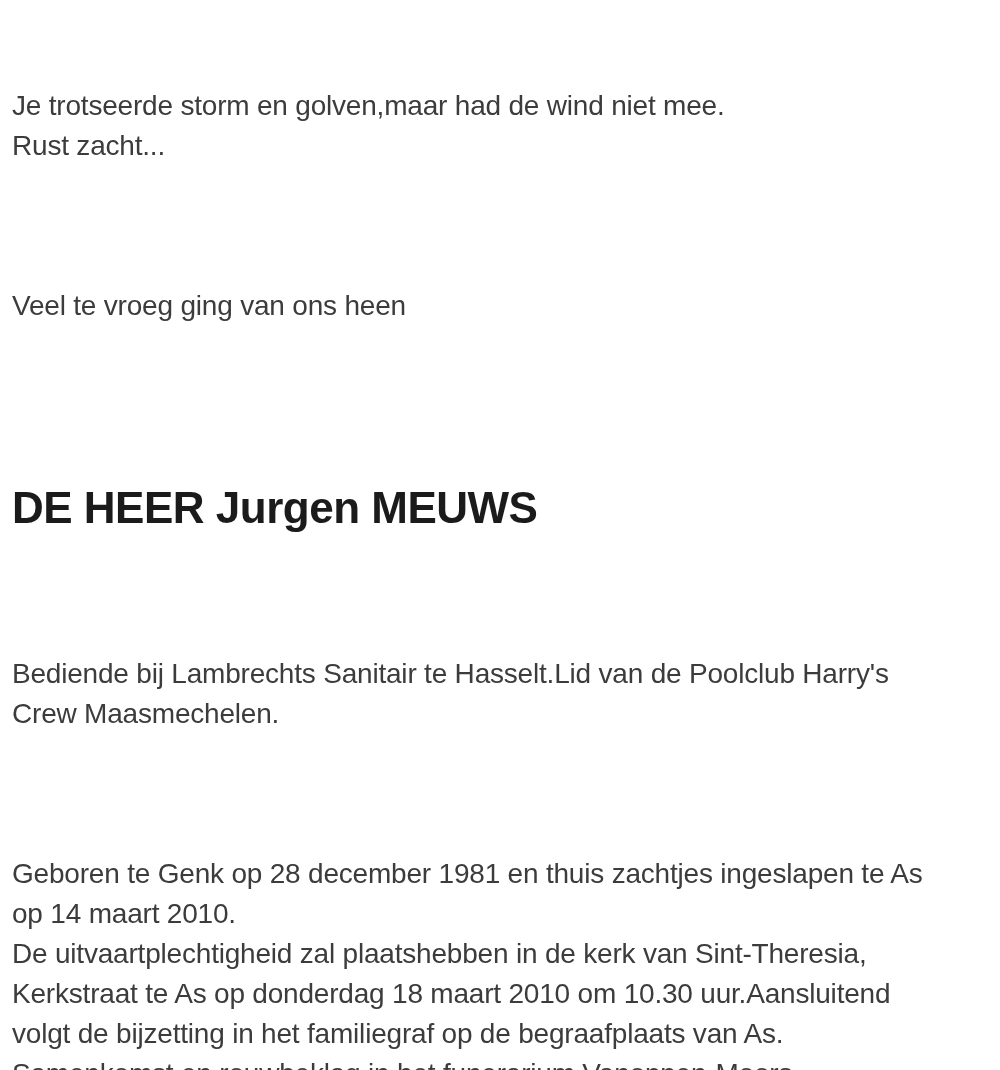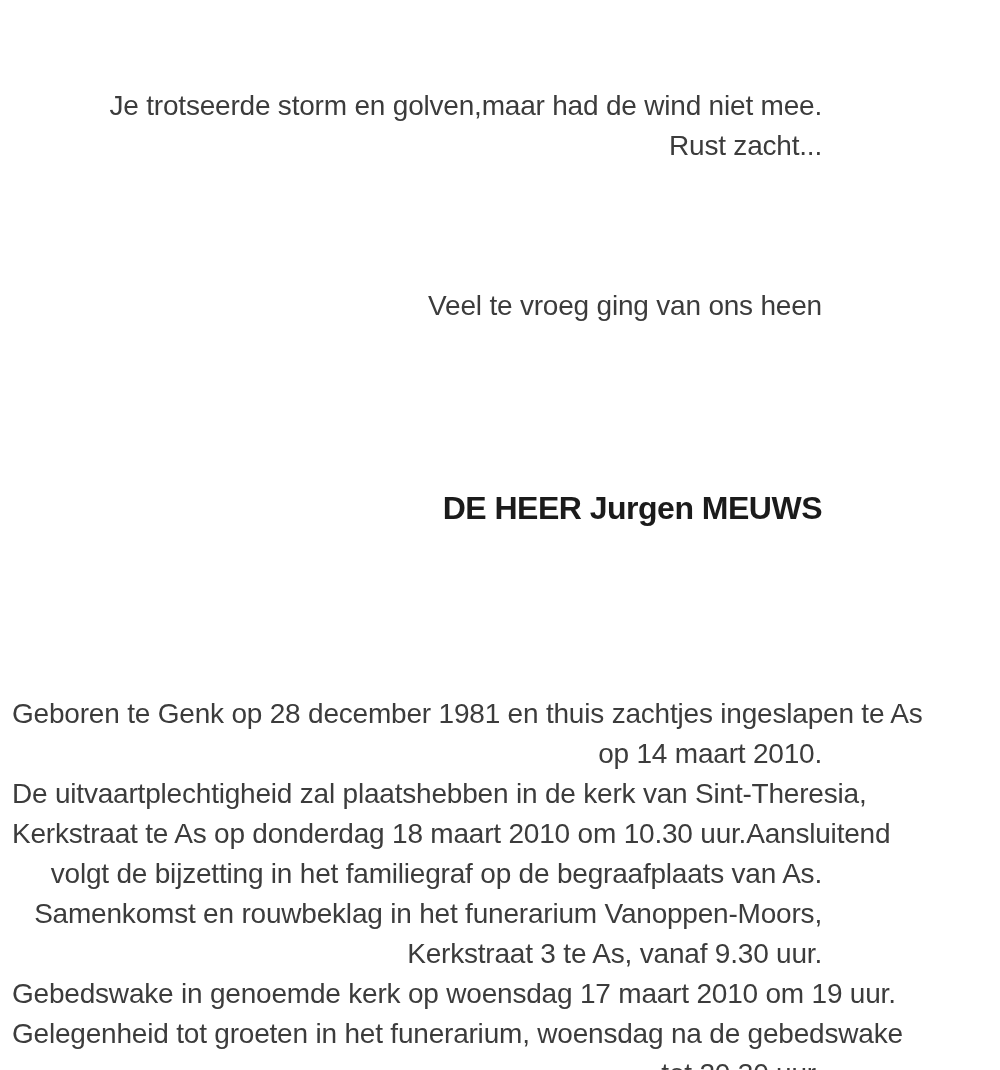--- a/index.html
+++ b/index.html
@@ -14,44 +14,45 @@
   .doc {
     padding: 6px 0 0 12px;
     width: 822px;
     height: 1070px;
     white-space: pre;            
     color: #3c3c3c;
     font-size: 28px;
     line-height: 40px;
     font-weight: 300;
     letter-spacing: -0.2px;
-    text-align: right;
   }
   .block { margin: 0; }
   .gap-top { }
   .deceased-name {
-    font-size: 32px;
+    font-size: 44px;
     line-height: 52px;
     font-weight: 700;
     color: #1b1b1b;
     margin-top: 36px;
     letter-spacing: -0.5px;
   }
 </style>
 </head>
 <body>
 
 <div class="doc">
   <div class="block">Je trotseerde storm en golven,maar had de wind niet mee.
 Rust zacht...</div>
 
   <div class="block gap-top">Veel te vroeg ging van ons heen</div>
 
   <div class="block deceased-name">DE HEER Jurgen MEUWS</div>
 
+  <div class="block">Bediende bij Lambrechts Sanitair te Hasselt.Lid van de Poolclub Harry's
+Crew Maasmechelen.</div>
 
   <div class="block gap-top">Geboren te Genk op 28 december 1981 en thuis zachtjes ingeslapen te As
 op 14 maart 2010.
 De uitvaartplechtigheid zal plaatshebben in de kerk van Sint-Theresia,
 Kerkstraat te As op donderdag 18 maart 2010 om 10.30 uur.Aansluitend
 volgt de bijzetting in het familiegraf op de begraafplaats van As.
 Samenkomst en rouwbeklag in het funerarium Vanoppen-Moors,
 Kerkstraat 3 te As, vanaf 9.30 uur.
 Gebedswake in genoemde kerk op woensdag 17 maart 2010 om 19 uur.
 Gelegenheid tot groeten in het funerarium, woensdag na de gebedswake

